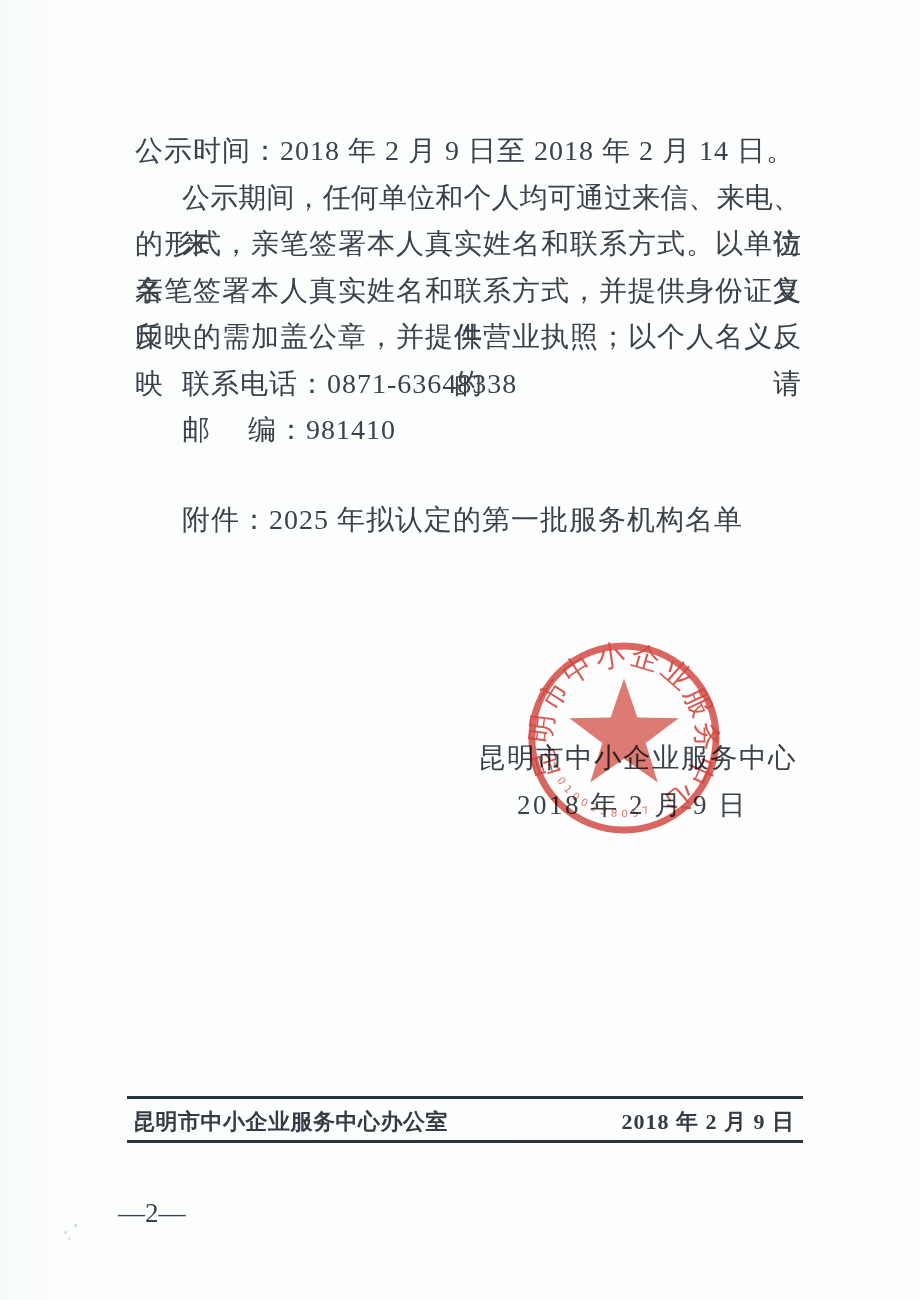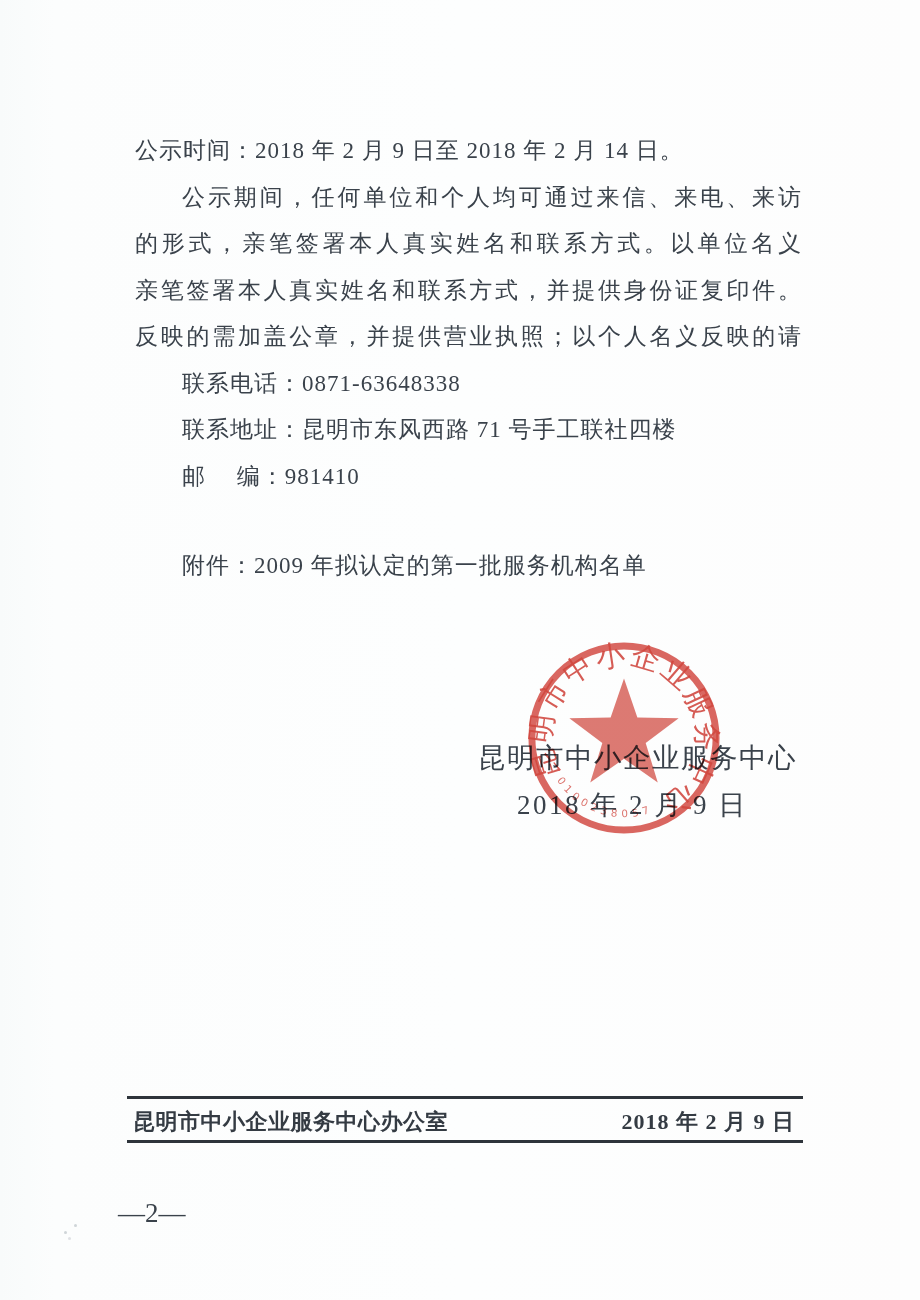--- a/index.html
+++ b/index.html
@@ -16,21 +16,21 @@
     width: 920px; height: 1300px;
     background: linear-gradient(90deg, #f8fbfb 0%, #fcfdfd 6%, #fdfefe 50%, #fdfdfd 100%);
   }
 
   
   .text-block {
     position: absolute;
     left: 135px;
     top: 128px;
     width: 666px;
-    font-size: 23px;
+    font-size: 28px;
     color: #3a424b;
   }
   .tline {
     height: 46.5px;
     line-height: 46.5px;
     letter-spacing: 1px;
     white-space: nowrap;
   }
   .tline.justify {
     white-space: normal;
@@ -124,23 +124,22 @@
 
 <div class="page">
 
   <div class="text-block">
     <div class="tline">公示时间：2018 年 2 月 9 日至 2018 年 2 月 14 日。</div>
     <div class="tline justify indent1">公示期间，任何单位和个人均可通过来信、来电、来访</div>
     <div class="tline justify">的形式，亲笔签署本人真实姓名和联系方式。以单位名义</div>
     <div class="tline justify">亲笔签署本人真实姓名和联系方式，并提供身份证复印件。</div>
     <div class="tline justify">反映的需加盖公章，并提供营业执照；以个人名义反映的请</div>
     <div class="tline indent1">联系电话：0871-63648338</div>
-    <div class="tline indent1">联系地址：昆明市东风西路 71 号手工联社四楼</div>
     <div class="tline indent1">邮　 编：981410</div>
-    <div class="tline indent1 gap-before">附件：2009 年拟认定的第一批服务机构名单</div>
+    <div class="tline indent1 gap-before">附件：2025 年拟认定的第一批服务机构名单</div>
   </div>
 
   <div class="sig-org">昆明市中小企业服务中心</div>
   <div class="sig-date">2018 年 2 月 9 日</div>
 
   <svg class="stamp" viewBox="0 0 200 200">
     <circle cx="100" cy="100" r="93" fill="none" stroke="#cf372e" stroke-width="7" opacity="0.82"></circle>
     <polygon points="100,40 113.5,79.4 155.2,80.1 121.9,105.1 134.1,144.9 100,121 65.9,144.9 78.1,105.1 44.8,80.1 86.5,79.4" fill="#cf372e" opacity="0.72"></polygon>
     <path id="sealArc" d="M 35.9 137 A 74 74 0 1 1 137 164.1" fill="none"></path>
     <text font-size="29" fill="#cf372e" letter-spacing="2.7" opacity="0.88" font-family="Liberation Serif, DejaVu Serif, serif">

